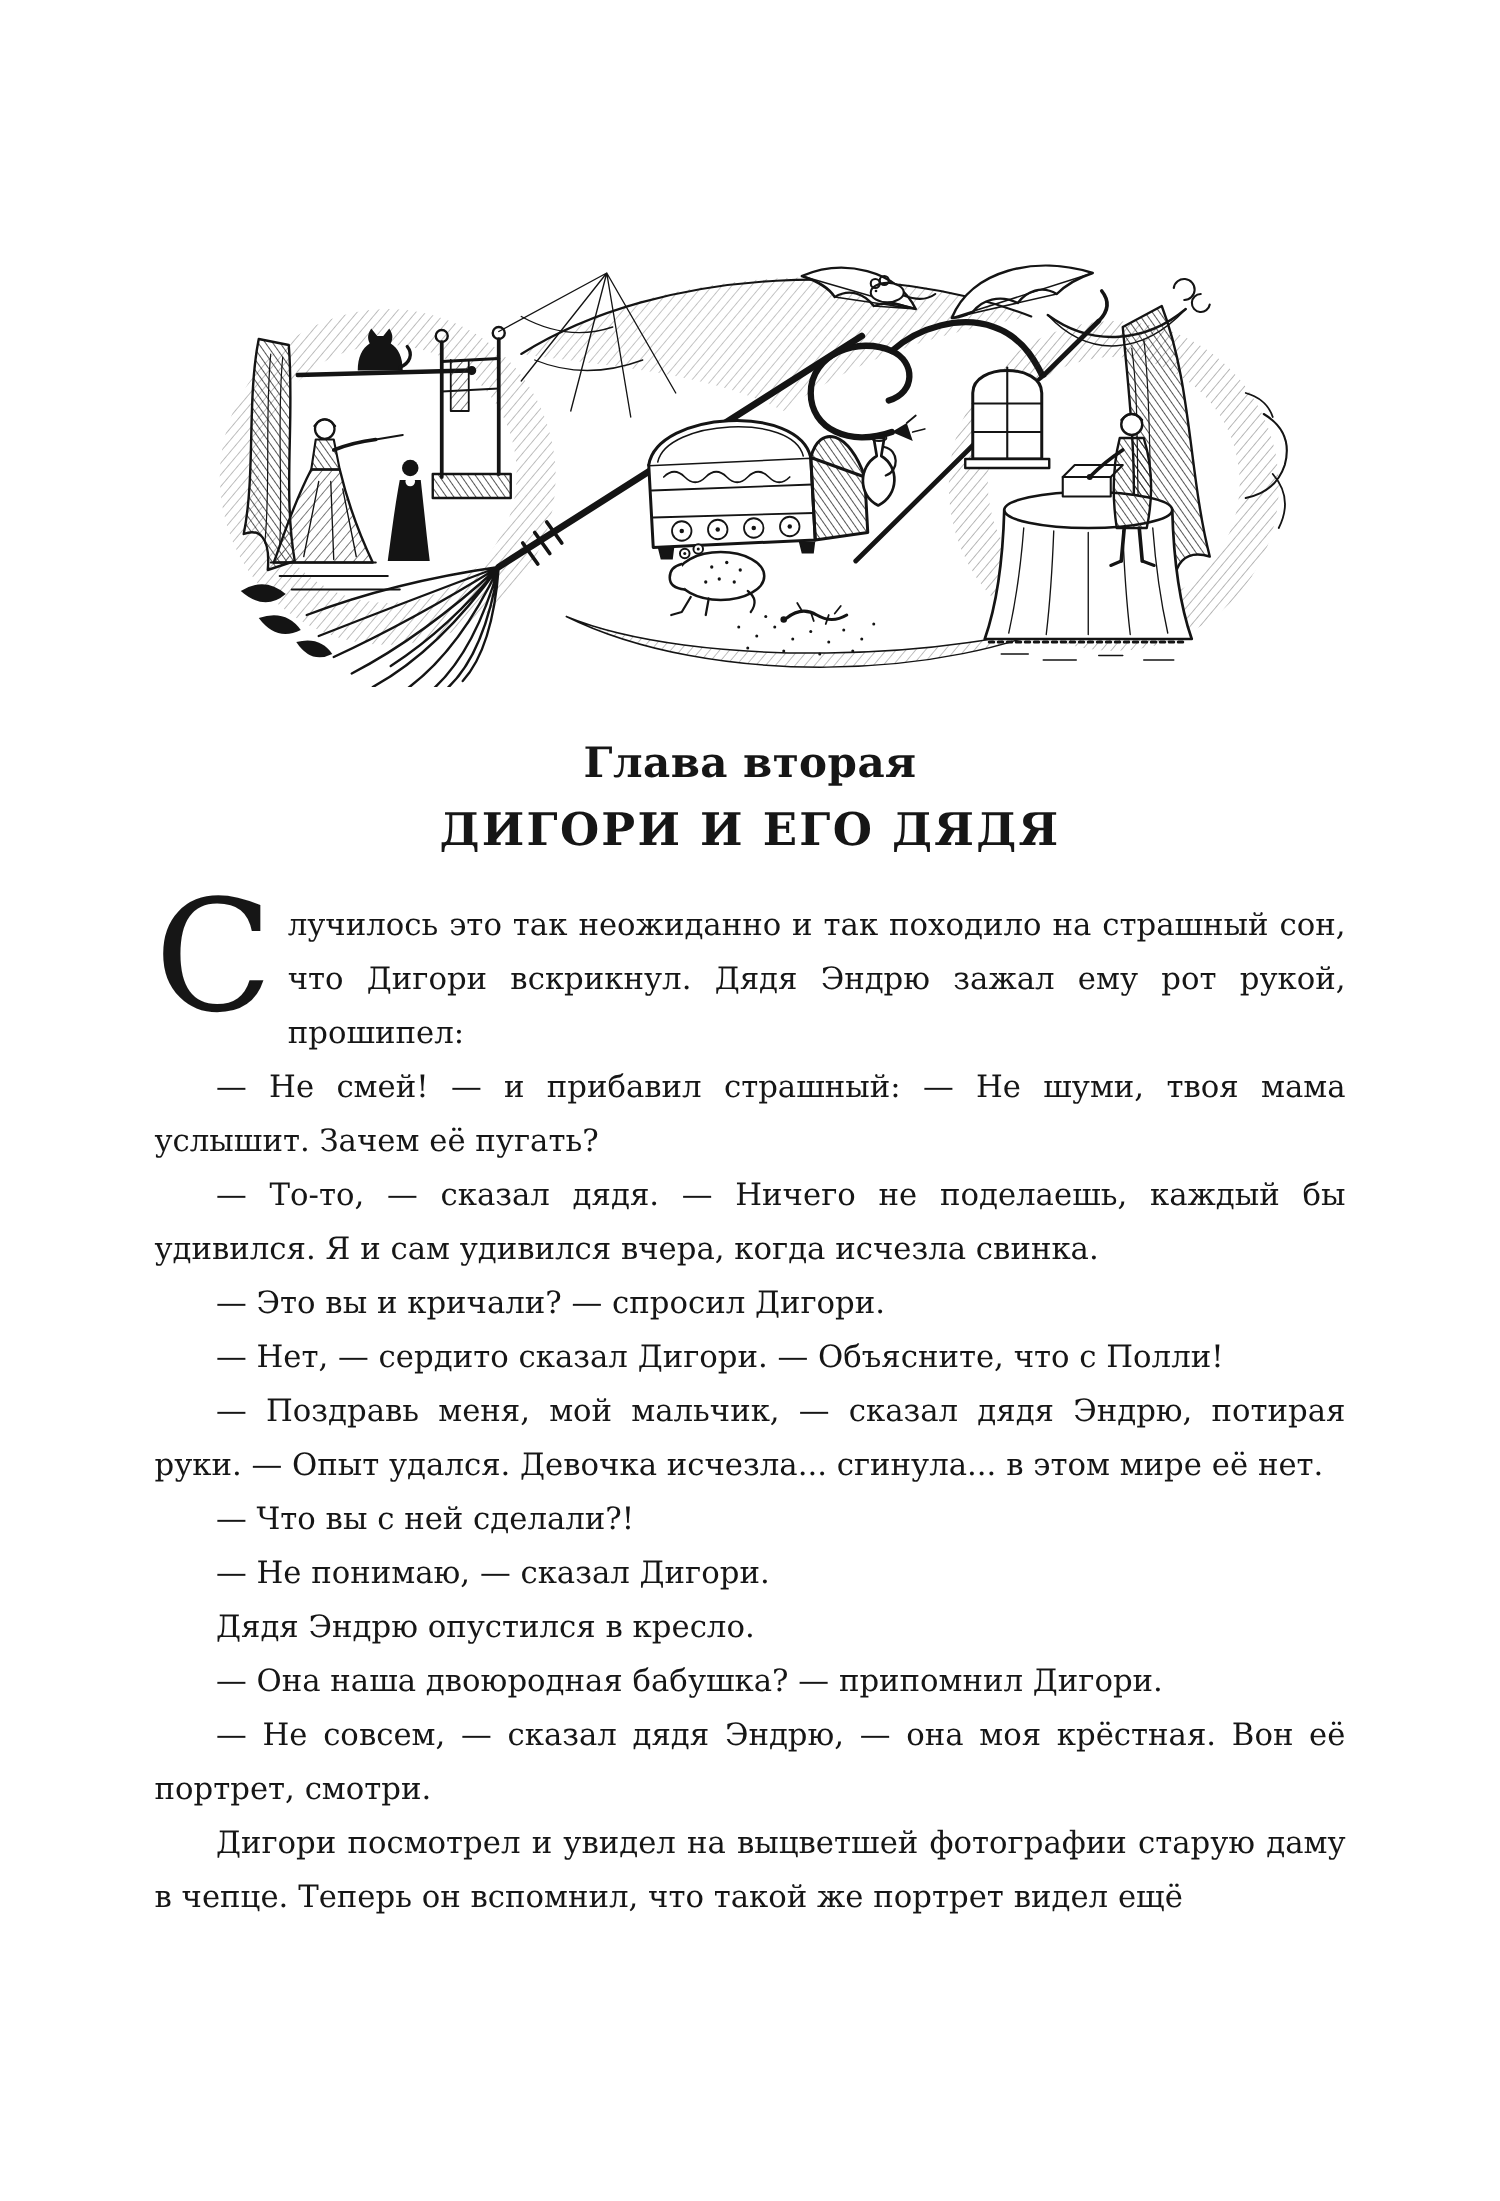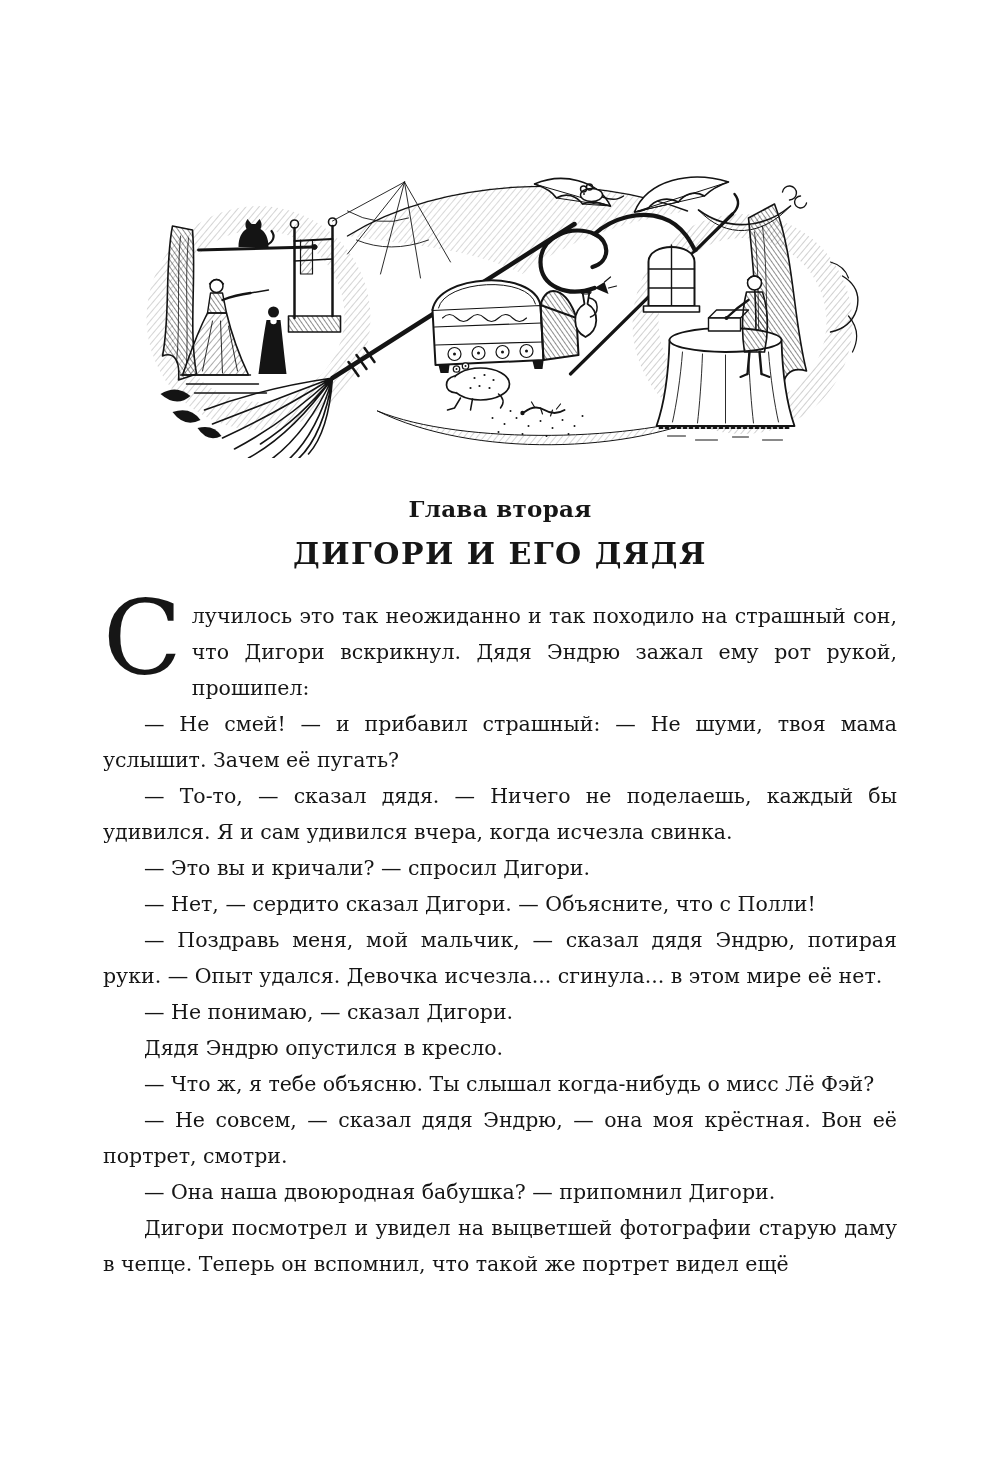--- a/index.html
+++ b/index.html
@@ -14,21 +14,21 @@
 
   .illustration-wrap {
     width: 718px; height: 292px;
     margin: 166px auto 0 auto;
   }
   .illustration-wrap svg { display: block; }
 
   .heading-block { text-align: center; }
   .chapter-label {
     margin-top: 38px;
-    font-size: 23px; font-weight: bold; line-height: 26px;
+    font-size: 28px; font-weight: bold; line-height: 26px;
     letter-spacing: 0.3px;
   }
   .chapter-title {
     margin-top: 15px;
     font-size: 30px; font-weight: bold; line-height: 34px;
     letter-spacing: 1.5px;
   }
 
   .body-text {
     margin: 27px 103px 0 103px;
@@ -263,21 +263,21 @@
     <div class="chapter-title">ДИГОРИ И ЕГО ДЯДЯ</div>
   </div>
 
   <div class="body-text">
     <p class="para has-dropcap"><span class="dropcap">С</span><span class="ptext">лучилось это так неожиданно и так походило на страшный сон, что Дигори вскрикнул. Дядя Эндрю зажал ему рот рукой, прошипел:</span></p>
       <p class="para"><span class="ptext">— Не смей! — и прибавил страшный: — Не шуми, твоя мама услышит. Зачем её пугать?</span></p>
       <p class="para"><span class="ptext">— То-то, — сказал дядя. — Ничего не поделаешь, каждый бы удивился. Я и сам удивился вчера, когда исчезла свинка.</span></p>
       <p class="para"><span class="ptext">— Это вы и кричали? — спросил Дигори.</span></p>
       <p class="para"><span class="ptext">— Нет, — сердито сказал Дигори. — Объясните, что с Полли!</span></p>
       <p class="para"><span class="ptext">— Поздравь меня, мой мальчик, — сказал дядя Эндрю, потирая руки. — Опыт удался. Девочка исчезла... сгинула... в этом мире её нет.</span></p>
+      <p class="para"><span class="ptext">— Что вы с ней сделали?!</span></p>
       <p class="para"><span class="ptext">— Не понимаю, — сказал Дигори.</span></p>
       <p class="para"><span class="ptext">Дядя Эндрю опустился в кресло.</span></p>
-      <p class="para"><span class="ptext">— Что ж, я тебе объясню. Ты слышал когда-нибудь о мисс Лё Фэй?</span></p>
+      <p class="para"><span class="ptext">— Она наша двоюродная бабушка? — припомнил Дигори.</span></p>
       <p class="para"><span class="ptext">— Не совсем, — сказал дядя Эндрю, — она моя крёстная. Вон её портрет, смотри.</span></p>
-      <p class="para"><span class="ptext">— Она наша двоюродная бабушка? — припомнил Дигори.</span></p>
       <p class="para"><span class="ptext">Дигори посмотрел и увидел на выцветшей фотографии старую даму в чепце. Теперь он вспомнил, что такой же портрет видел ещё</span></p>
   </div>
 
 </div>
 
 </body></html>

